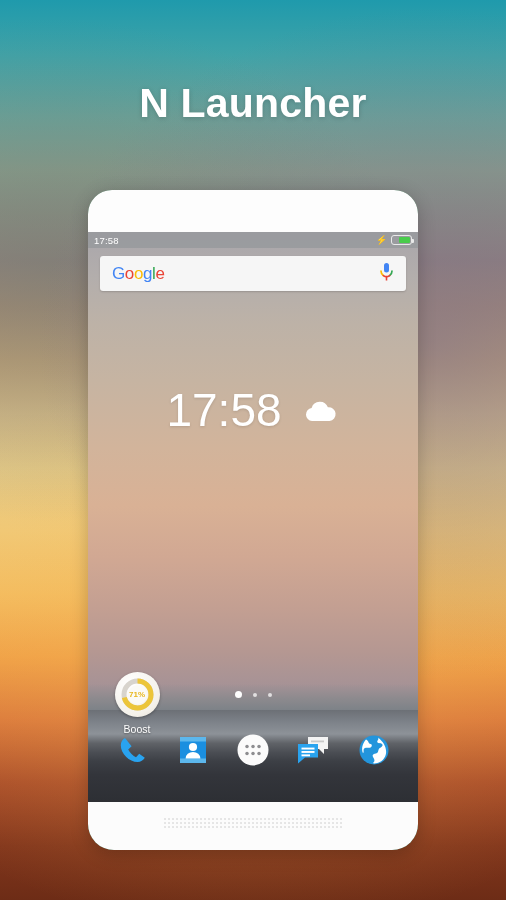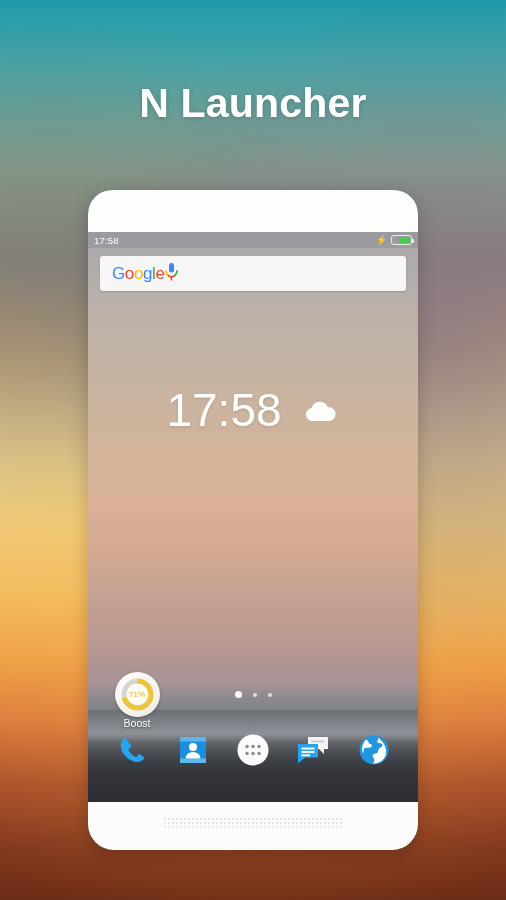--- a/index.html
+++ b/index.html
@@ -114,21 +114,21 @@
     width:2px; height:4px; background:#e9e9e9; border-radius:0 1px 1px 0;
   }
   .battery-fill { height:100%; width:62%; margin-left:auto; background:#49cc4b; border-radius:1px; }
 
   
   #searchbar {
     position:absolute; left:12px; right:12px; top:24px; height:35px;
     background:#f6f6f6;
     border-radius:3px;
     box-shadow:0 1px 2px rgba(0,0,0,0.17);
-    display:flex; align-items:center; justify-content:flex-start;
+    display:flex; align-items:center; justify-content:space-between;
     padding:0 12px;
   }
   #google-logo { font-size:17px; letter-spacing:-0.4px; font-family:"Liberation Serif", serif; }
   #google-logo span { font-family:"Liberation Sans", sans-serif; font-weight:400; }
   .g-b{color:#4285f4}.g-r{color:#ea4335}.g-y{color:#fbbc05}.g-g{color:#34a853}
 
   
   #clock-widget {
     position:absolute; left:0; right:0; top:155px;
     display:flex; flex-direction:column; align-items:center;
@@ -144,35 +144,35 @@
   #clock-temp { font-size:12.5px; color:#f4f1ee; text-shadow:0 1px 2px rgba(0,0,0,0.16); }
   #weather-icon { margin-top:12px; }
 
   
   #home-apps {
     position:absolute; left:0; top:440px; width:100%;
     display:flex; padding-left:18px; gap:34px;
   }
   .app { width:62px; display:flex; flex-direction:column; align-items:center; }
   .app-label {
-    font-size:10.5px; color:#fff;
+    margin-top:6px; font-size:10.5px; color:#fff;
     text-shadow:0 1px 2px rgba(0,0,0,0.45);
     white-space:nowrap;
   }
 
   
   .boost-icon {
     width:45px; height:45px; border-radius:50%;
     background:radial-gradient(circle at 35% 28%, #ffffff 0%, #f4f1ea 70%, #e4ddd2 100%);
     box-shadow:0 1px 3px rgba(0,0,0,0.3);
     display:flex; align-items:center; justify-content:center;
     position:relative;
   }
   .boost-pct {
-    position:absolute; font-size:8px; color:#e8b61c; font-weight:normal;
+    position:absolute; font-size:8px; color:#e8b61c; font-weight:bold;
     left:0; right:0; text-align:center; top:18px;
   }
 
   
   .toolbox-icon {
     width:45px; height:45px; border-radius:50%;
     background:radial-gradient(circle at 35% 28%, #f2f0ee 0%, #ddd9d6 65%, #c4bfbc 100%);
     box-shadow:0 1px 3px rgba(0,0,0,0.3);
     position:relative;
   }

